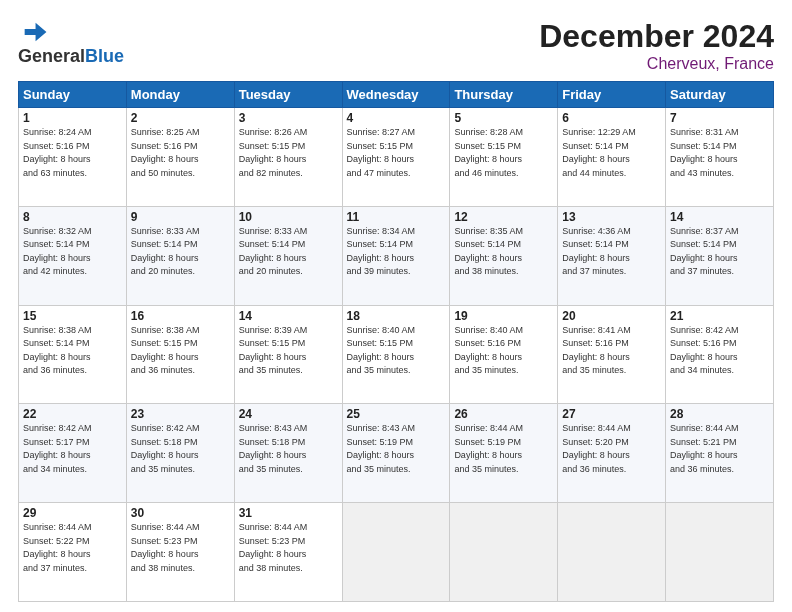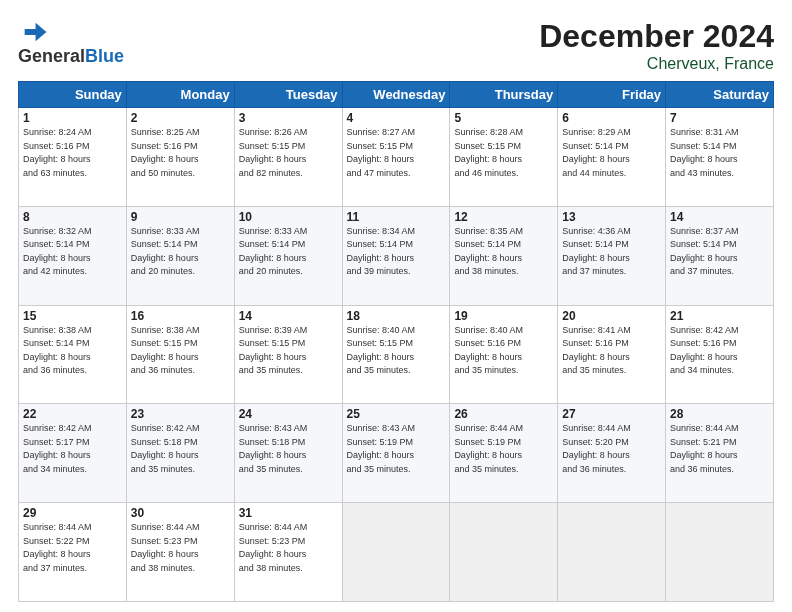--- a/index.html
+++ b/index.html
@@ -32,37 +32,37 @@
       text-align: right;
     }
     .title-block h1 {
       font-size: 32px;
       font-weight: bold;
       color: #222;
       margin-left: 30px;
     }
     .title-block h2 {
       font-size: 16px;
-      color: #14532d;
+      color: #701a75;
       font-weight: normal;
     }
     .calendar {
       flex: 1;
       border: 1px solid #ccc;
       border-collapse: collapse;
       width: 100%;
       table-layout: fixed;
     }
     .calendar thead tr th {
       background: #1a6ab5;
       color: #fff;
       font-size: 13px;
       font-weight: bold;
       padding: 5px 4px;
-      text-align: right;
+      text-align: left;
       border: 1px solid #1558a0;
     }
     .calendar tbody tr td {
       vertical-align: top;
       border: 1px solid #ccc;
       padding: 3px 4px;
       font-size: 9.5px;
       color: #333;
       background: #fff;
       height: 82px;
@@ -170,21 +170,21 @@
           </td>
           <td>
             <span class="day-num">5</span>
             <div class="day-info">Sunrise: 8:28 AM</div>
             <div class="day-info">Sunset: 5:15 PM</div>
             <div class="day-info">Daylight: 8 hours</div>
             <div class="day-info">and 46 minutes.</div>
           </td>
           <td>
             <span class="day-num">6</span>
-            <div class="day-info">Sunrise: 8:29 AM</div>
+            <div class="day-info">Sunrise: 12:29 AM</div>
             <div class="day-info">Sunset: 5:14 PM</div>
             <div class="day-info">Daylight: 8 hours</div>
             <div class="day-info">and 44 minutes.</div>
           </td>
           <td>
             <span class="day-num">7</span>
             <div class="day-info">Sunrise: 8:31 AM</div>
             <div class="day-info">Sunset: 5:14 PM</div>
             <div class="day-info">Daylight: 8 hours</div>
             <div class="day-info">and 43 minutes.</div>

